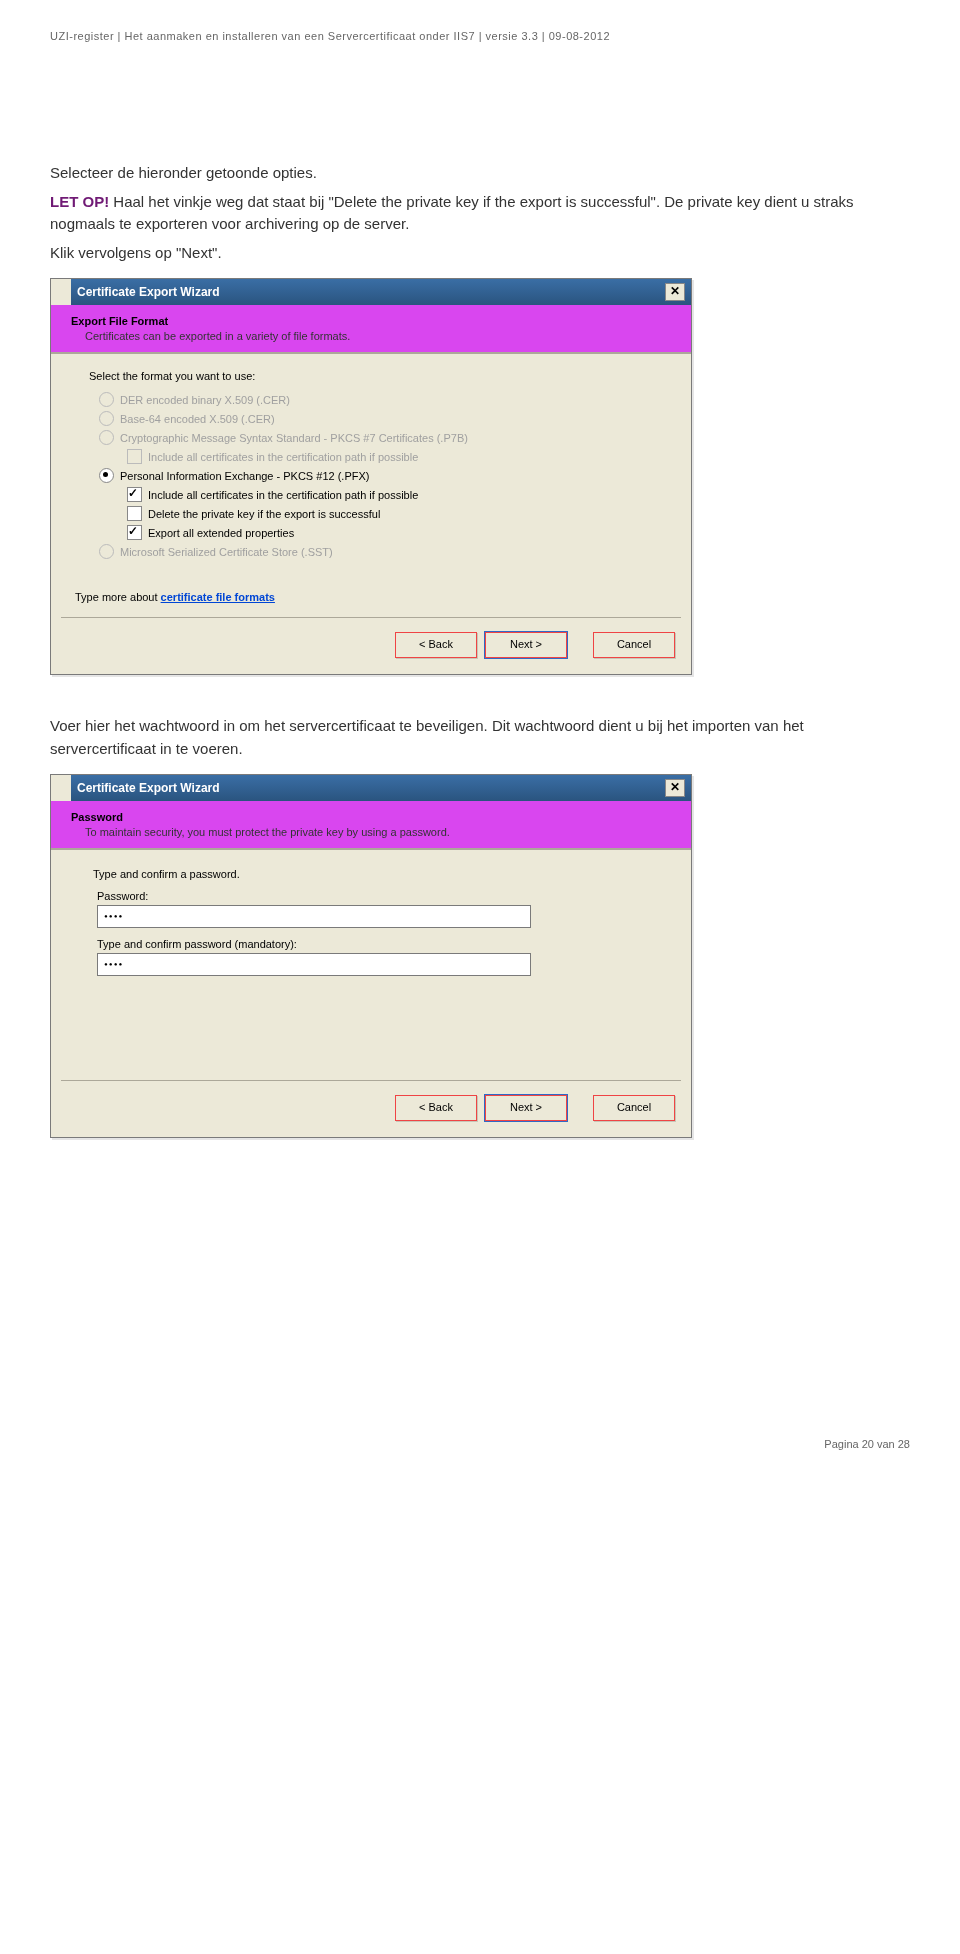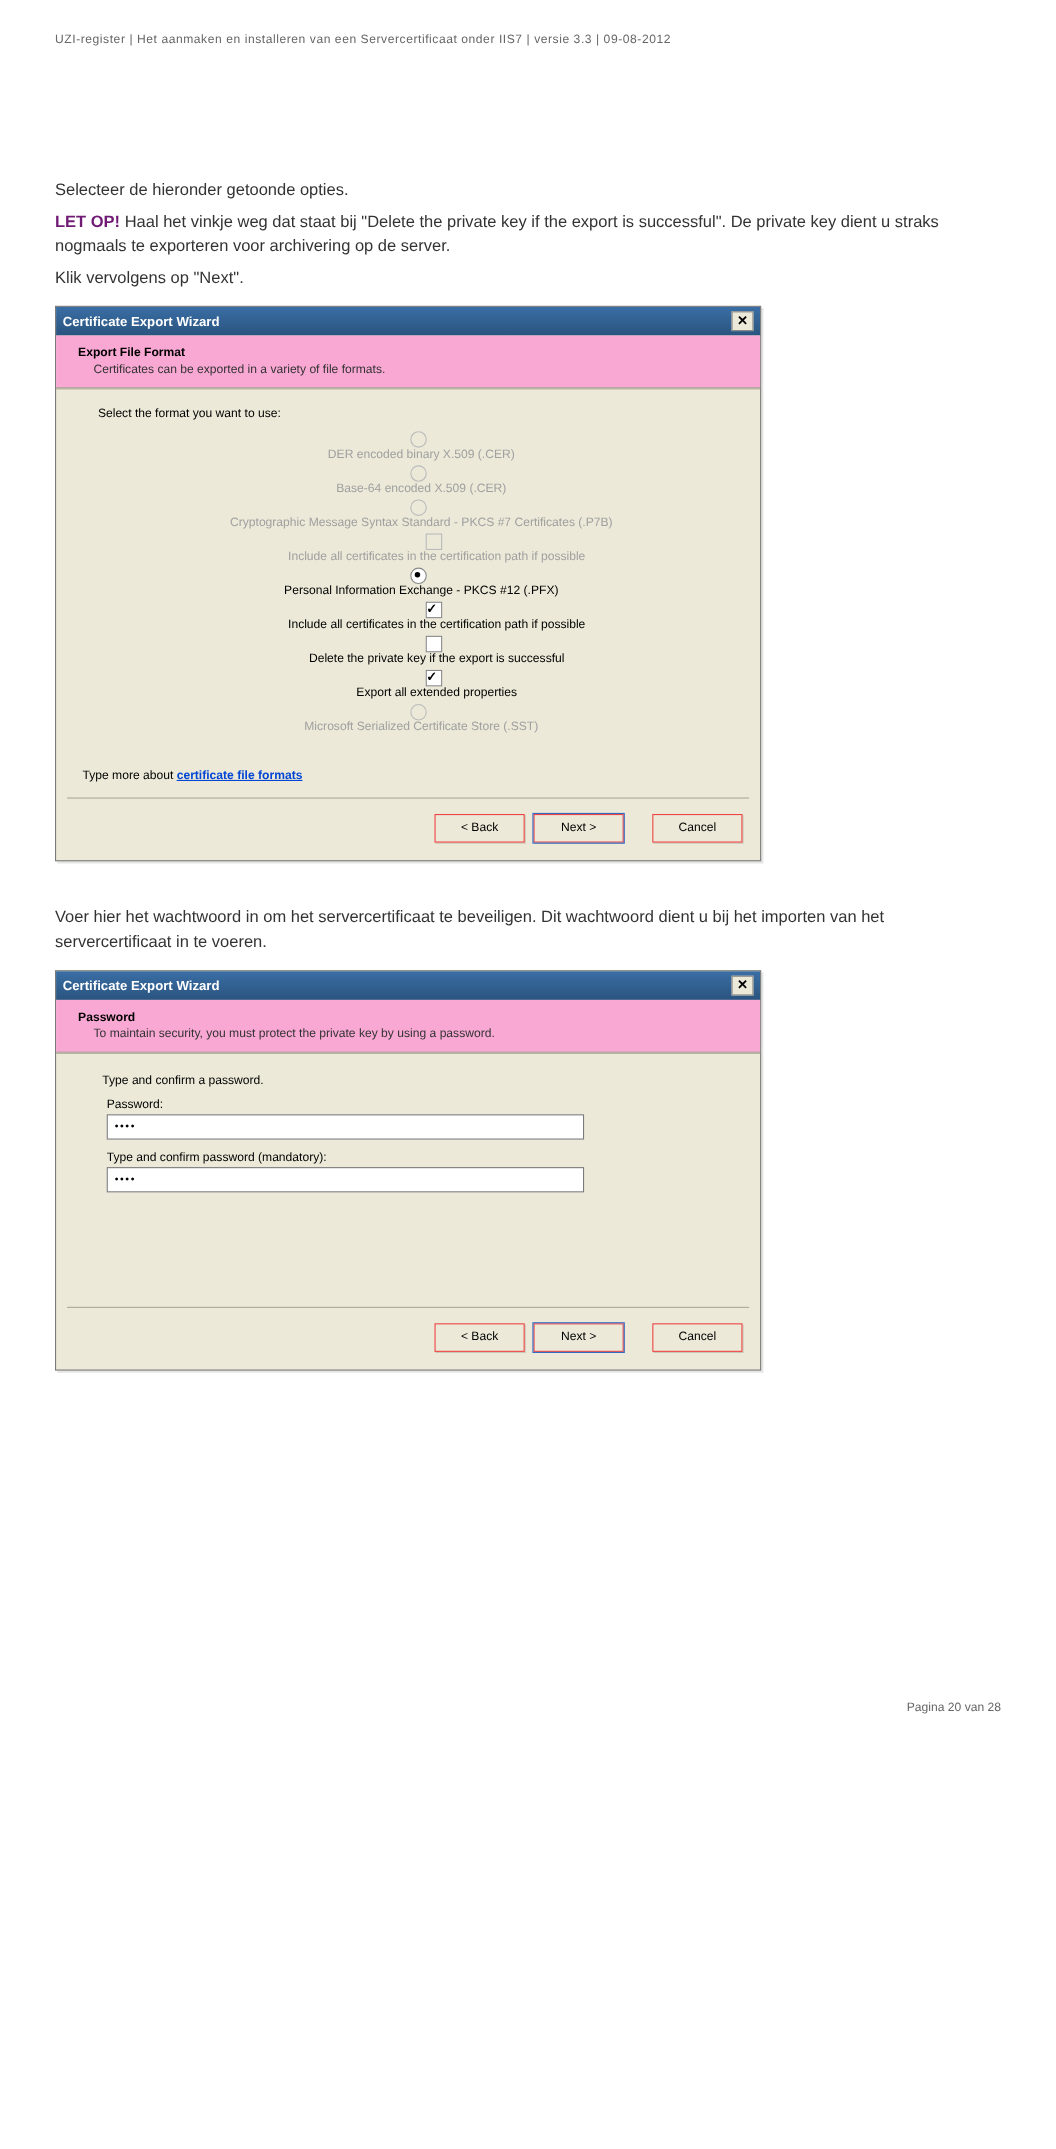--- a/index.html
+++ b/index.html
@@ -34,35 +34,36 @@
   }
   .titlebar {
     background: linear-gradient(to bottom, #3a6ea5, #2a547f);
     color: #fff;
     font-weight: bold;
     font-size: 12px;
     padding: 4px 6px;
     display: flex;
     justify-content: space-between;
     align-items: center;
+    margin-left: 20px;
   }
   .close-x {
     background: #ece9d8;
     color: #000;
     border: 1px solid #888;
     width: 18px;
     height: 16px;
     text-align: center;
     line-height: 14px;
     font-weight: bold;
     font-size: 12px;
     cursor: default;
   }
   .wiz-header {
-    background: #f9a8d4;
+    background: #d946ef;
     padding: 10px 18px 10px 20px;
     border-bottom: 1px solid #aca899;
   }
   .wiz-header .h1 {
     font-weight: bold;
     color: #000;
     margin-bottom: 3px;
     font-size: 11px;
   }
   .wiz-header .h2 {
@@ -74,21 +75,20 @@
     padding: 16px 24px 10px 38px;
   }
   .wiz-body .intro {
     margin-bottom: 10px;
   }
   .opt-row {
     display: flex;
     align-items: center;
     margin: 4px 0;
     padding-left: 10px;
-    flex-direction: column;
   }
   .opt-row.sub { padding-left: 38px; }
   .opt-row.sub2 { padding-left: 38px; }
   .disabled { color: #a0a0a0; }
   .radio, .check {
     width: 13px;
     height: 13px;
     margin-right: 6px;
     flex-shrink: 0;
   }

